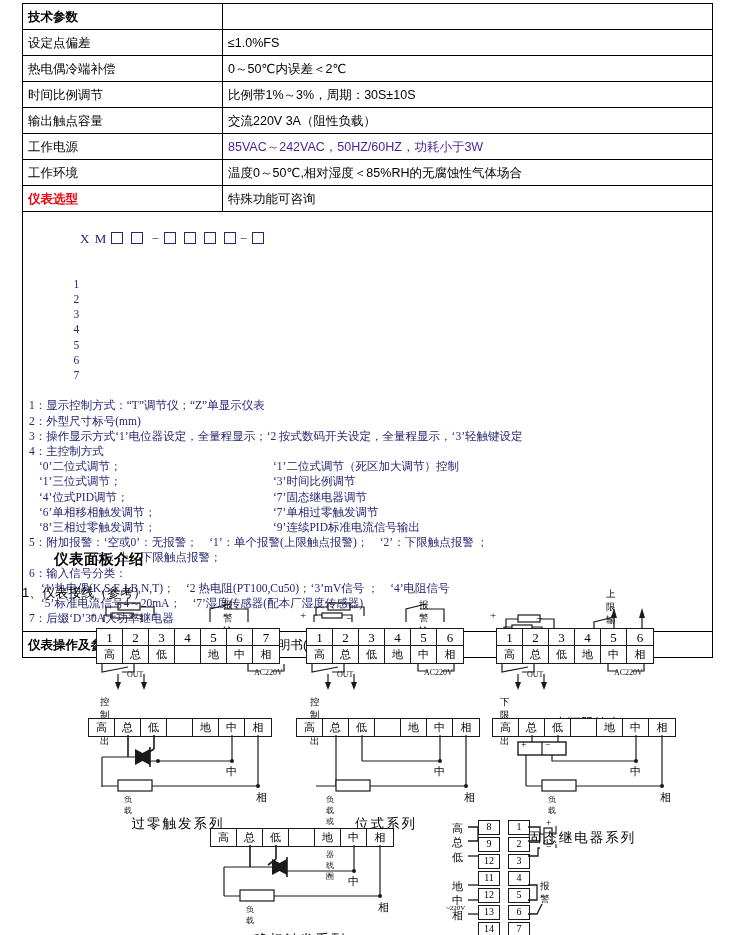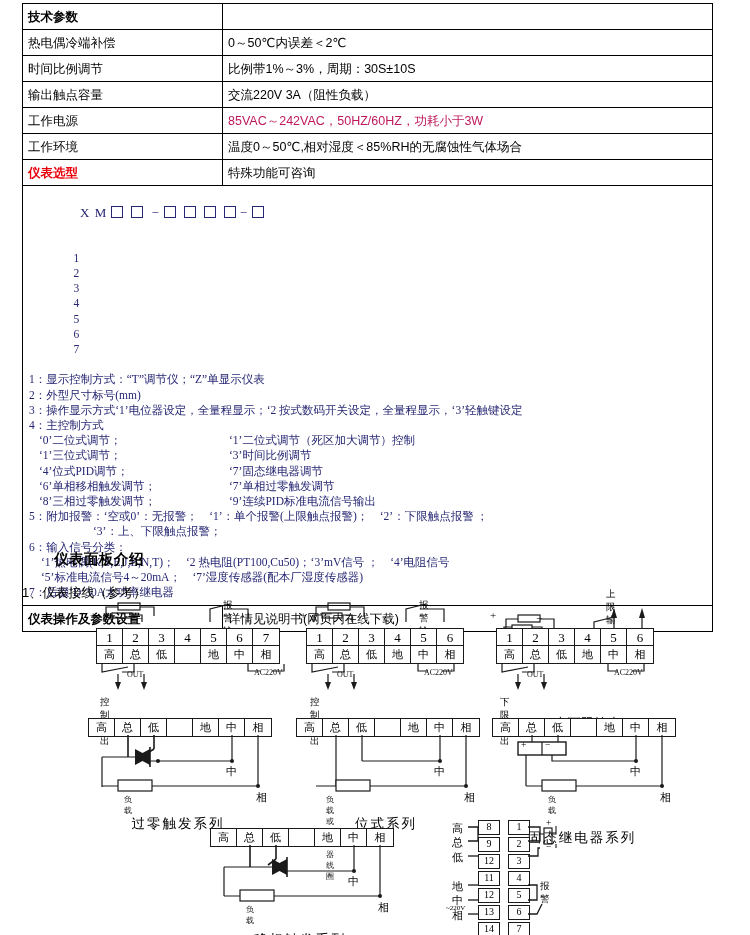--- a/index.html
+++ b/index.html
@@ -18,33 +18,33 @@
     padding:2px 5px;
     font-size:12.5px;
     line-height:16px;
     height:21px;
     vertical-align:middle;
   }
   .spec-table col.c1{width:200px;}
   .spec-table col.c2{width:490px;}
   .hdr-label{font-weight:bold;font-size:14px;}
   .red-label{font-weight:bold;font-size:14px;color:#e8000b;}
-  .val-blue{color:#be185d;}
+  .val-blue{color:#4c1d95;}
 
   
   .model-cell{padding:4px 6px 5px 6px !important;}
   .model-block{color:#262673;font-size:11.5px;line-height:15.2px;font-family:"Liberation Serif","DejaVu Serif",serif;}
   .code-row{font-size:13px;letter-spacing:1px;white-space:pre;}
   .code-row .bx{display:inline-block;width:10px;height:10px;border:1.1px solid #262673;margin:0 4px -1px 4px;}
   .num-row{white-space:pre;font-size:11.5px;padding-left:10px;letter-spacing:0px;}
   .ind{padding-left:12px;}
   .ind2{padding-left:64px;}
   .two-col{display:flex;}
   .two-col .a{width:190px;padding-left:10px;}
-  .two-col .b{flex:1;}
+  .two-col .b{flex:1;margin-left:44px;}
 
   
   .h-panel{position:absolute;left:22px;top:550px;font-size:14.5px;font-weight:bold;letter-spacing:.5px;padding-left:32px;}
   .h-wiring{position:absolute;left:22px;top:584px;font-size:13px;}
 
   
   .diagrams{position:absolute;left:0;top:588px;width:750px;height:347px;}
   .dg{position:absolute;}
 
   
@@ -84,20 +84,24 @@
 
 <table class="spec-table">
   <colgroup>
       <col class="c1">
       <col class="c2">
     </colgroup>
   <tbody>
     <tr>
       <td class="hdr-label">技术参数</td>
       <td></td>
+    </tr>
+    <tr>
+      <td>设定点偏差</td>
+      <td>≤1.0%FS</td>
     </tr>
     <tr>
       <td>热电偶冷端补偿</td>
       <td>0～50℃内误差＜2℃</td>
     </tr>
     <tr>
       <td>时间比例调节</td>
       <td>比例带1%～3%，周期：30S±10S</td>
     </tr>
     <tr>

